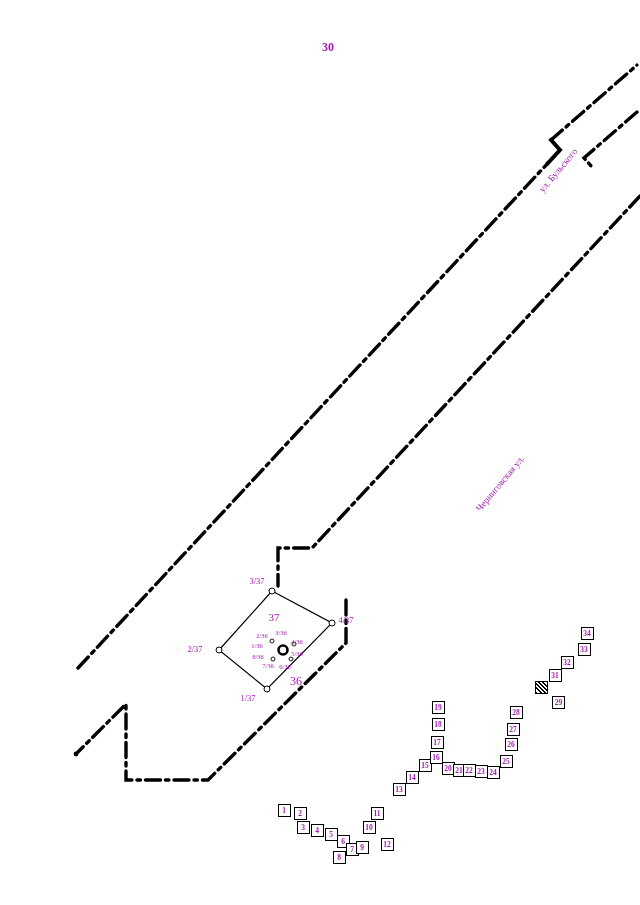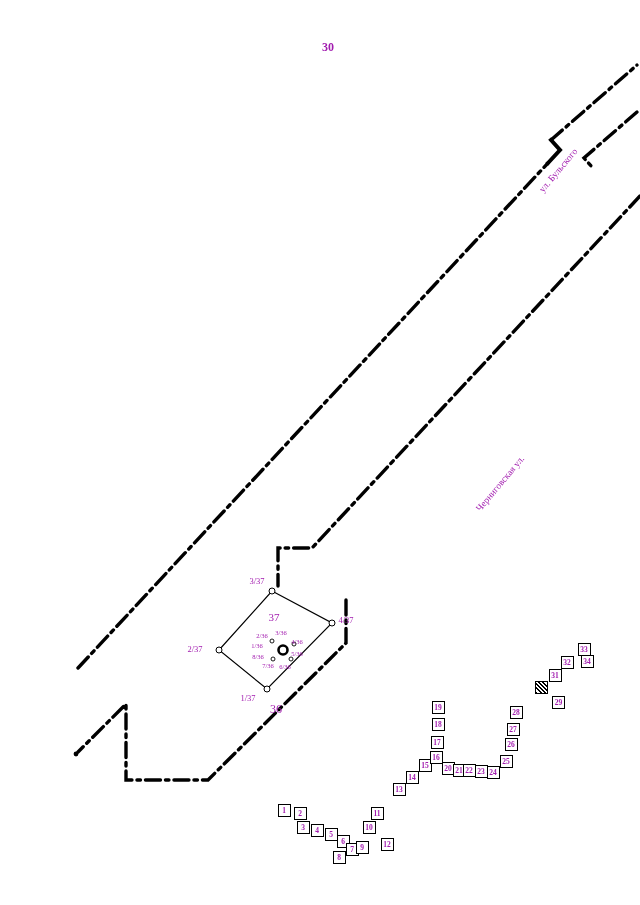--- a/index.html
+++ b/index.html
@@ -63,21 +63,21 @@
       <circle cx="76" cy="754" r="2.4" fill="#000" stroke="none"></circle>
     </g>
   </svg>
 
   <div class="abs page-number" style="left:328px;top:40px;">30</div>
 
   <div class="abs street-label street-bulskogo">ул. Бульского</div>
   <div class="abs street-label street-chernigovskaya">Черниговская ул.</div>
 
   <div class="abs parcel-label" style="left:274px;top:617px;">37</div>
-  <div class="abs parcel-label big" style="left:276px;top:681px;margin-top:28px;">36</div>
+  <div class="abs parcel-label big" style="left:296px;top:681px;">36</div>
 
   <div class="abs corner-label" style="left:257px;top:581px;">3/37</div>
   <div class="abs corner-label" style="left:346px;top:620px;">4/37</div>
   <div class="abs corner-label" style="left:195px;top:649px;">2/37</div>
   <div class="abs corner-label" style="left:248px;top:698px;">1/37</div>
 
   <div class="abs" id="survey-points" style="left:0;top:0;">
       <div class="pt" style="left: 262px; top: 636px;">2/36</div>
       <div class="pt" style="left: 281px; top: 633px;">3/36</div>
       <div class="pt" style="left: 257px; top: 646px;">1/36</div>
@@ -179,18 +179,18 @@
       <div class="sq hatched" style="left: 534.5px; top: 680.5px;"></div>
       <div class="sq" style="left: 548.5px; top: 668.5px;">
         <span>31</span>
       </div>
       <div class="sq" style="left: 560.5px; top: 655.5px;">
         <span>32</span>
       </div>
       <div class="sq" style="left: 577.5px; top: 642.5px;">
         <span>33</span>
       </div>
-      <div class="sq" style="left: 580.5px; top: 626.5px; margin-top: 28px;">
+      <div class="sq" style="left: 580.5px; top: 626.5px;">
         <span>34</span>
       </div>
     </div>
 
 </div>
 
 </body></html>

